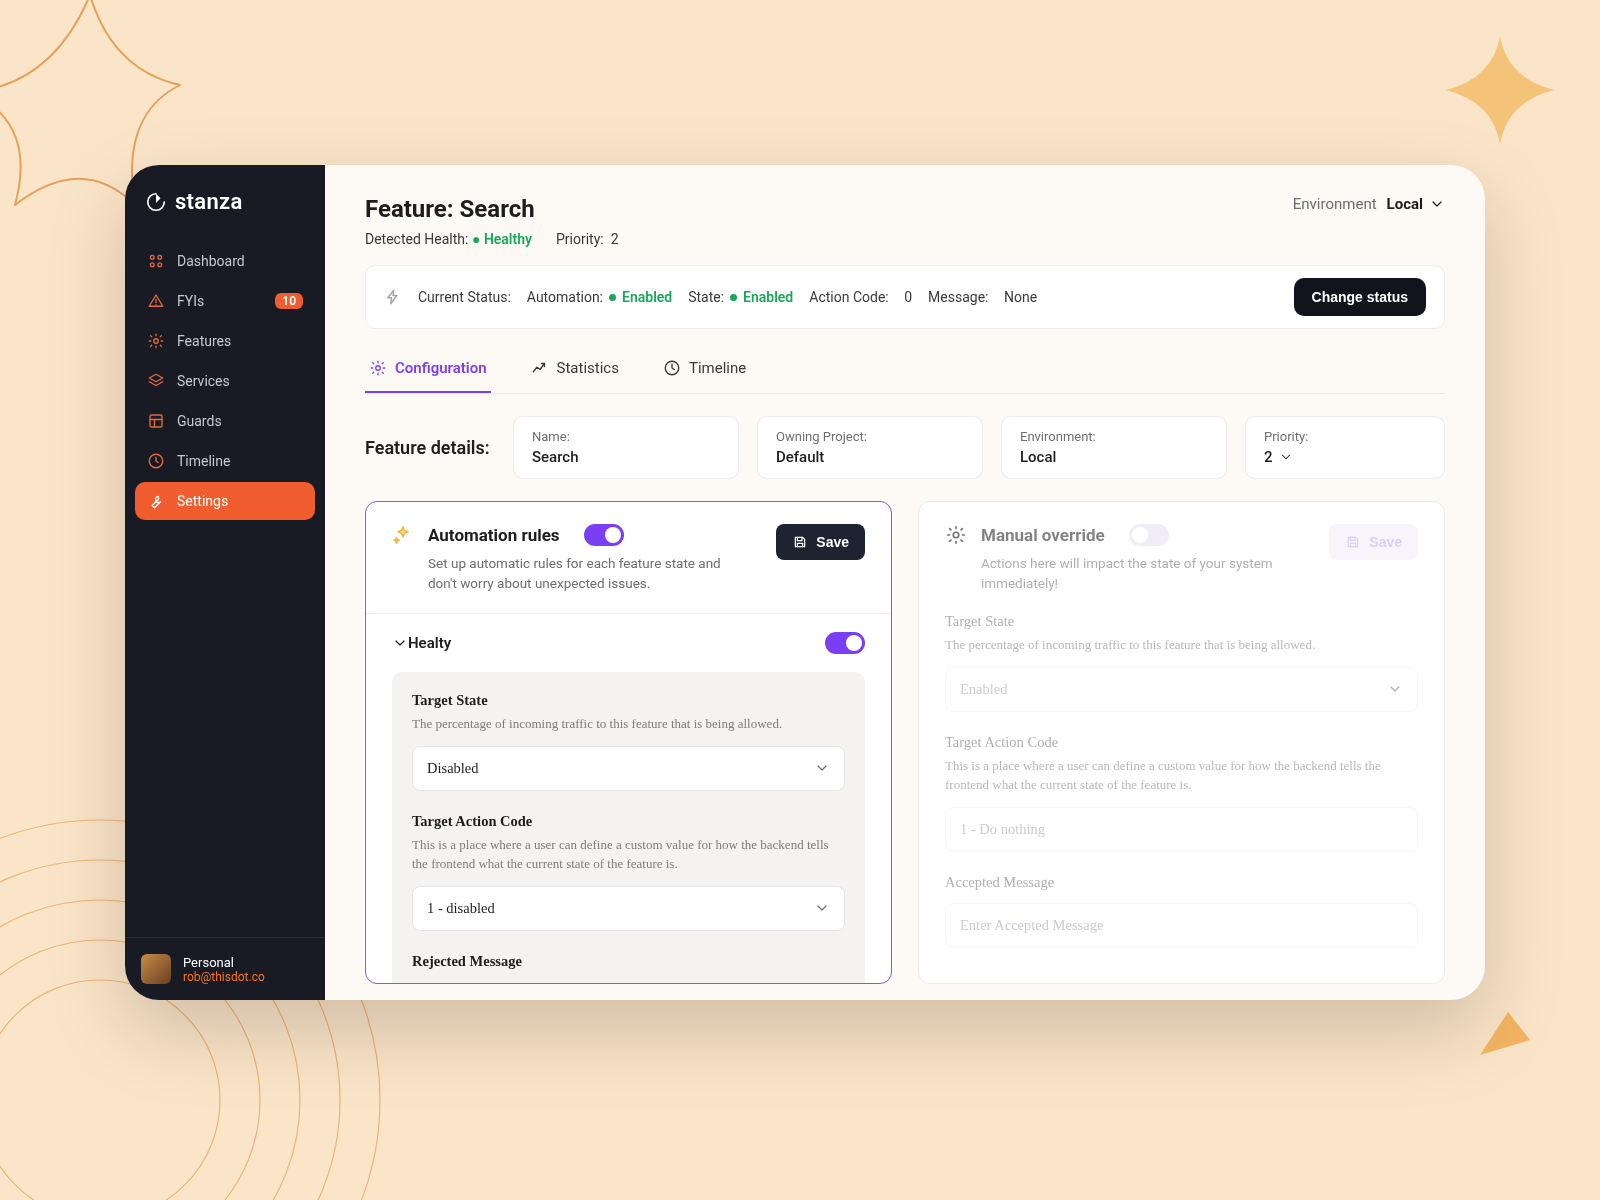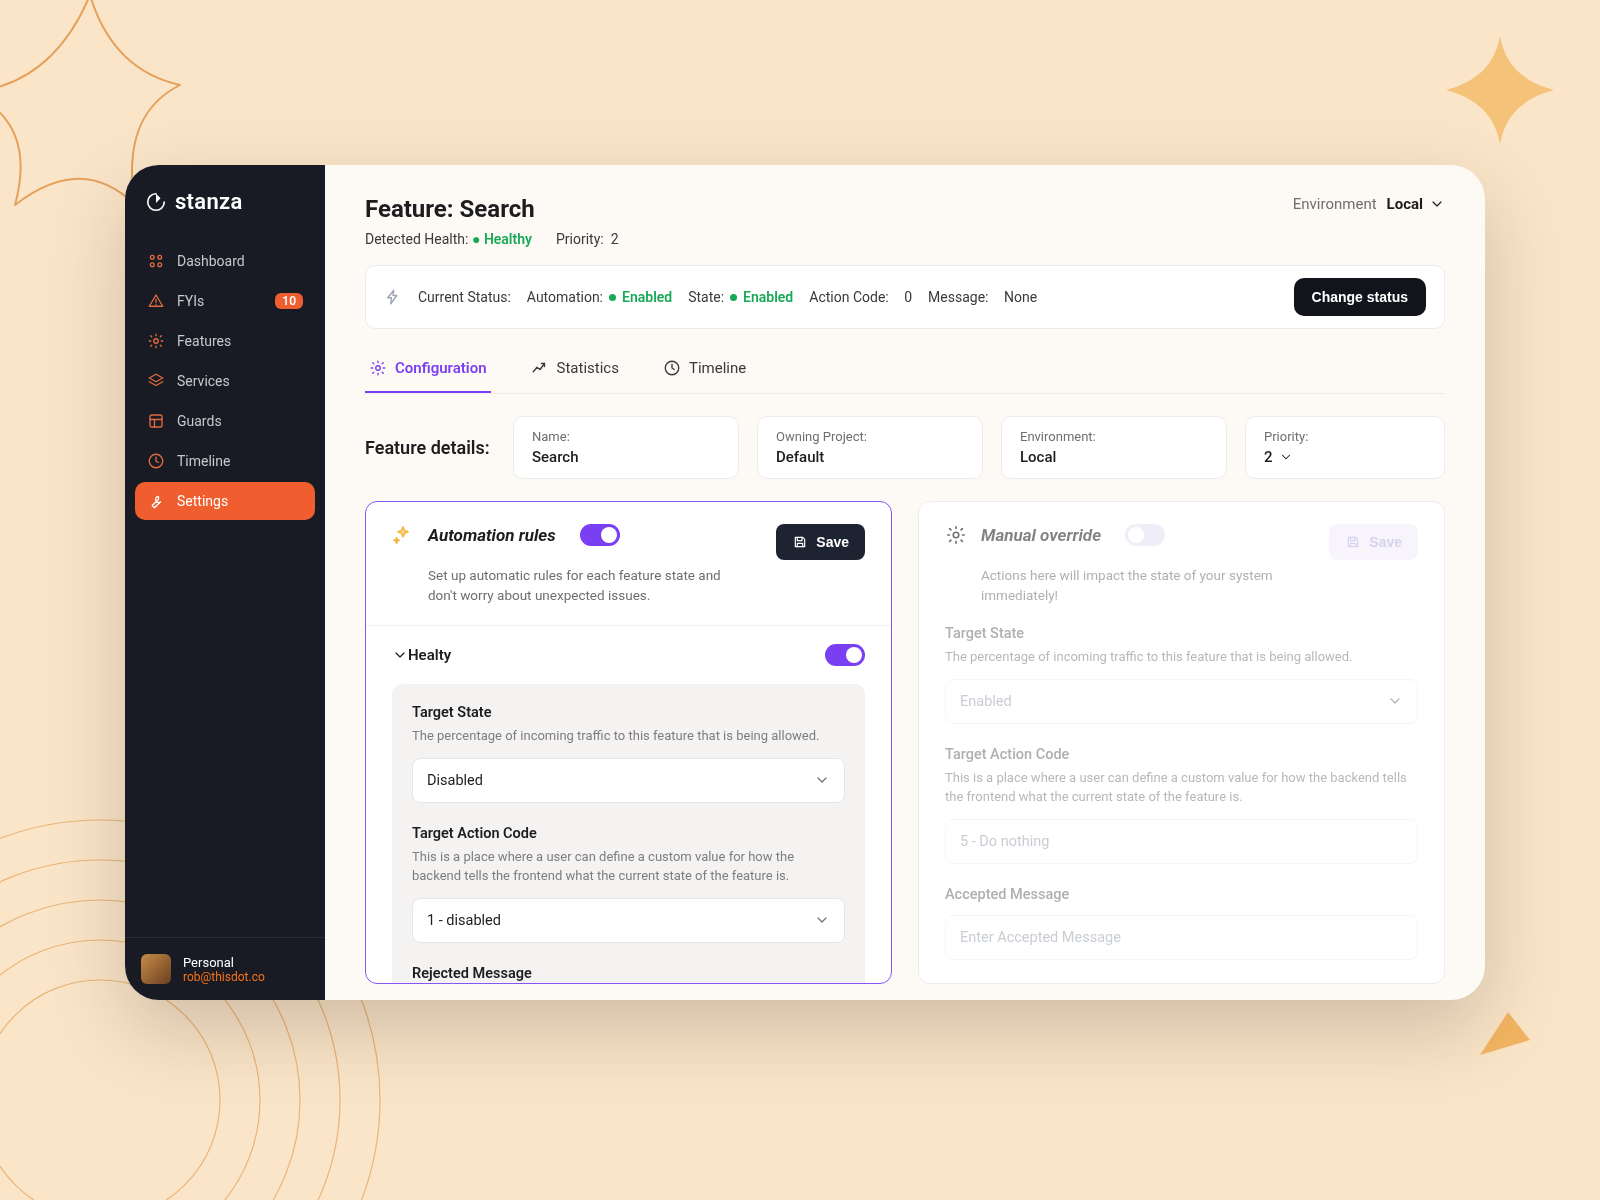--- a/index.html
+++ b/index.html
@@ -96,39 +96,39 @@
 .panels { display: flex; gap: 26px; flex: 1; min-height: 0; }
 .panel { background: #fff; border: 1px solid #ECECEC; border-radius: 12px; flex: 1; display: flex; flex-direction: column; overflow: hidden; }
 .panel.accent { border: 1.5px solid #8357F4; }
 .panel.muted { opacity: 1; }
 .panel.muted .panel-body, .panel.muted .panel-head { opacity: 0.55; pointer-events: none; }
 .panel.muted .panel-head .toggle, .panel.muted .panel-head .save-btn { opacity: 1; pointer-events: auto; }
 
 .panel-head { padding: 22px 26px 20px 26px; border-bottom: 1px solid #F0F0F0; display: flex; gap: 14px; }
 .panel-head .icon-sq { width: 22px; height: 22px; flex-shrink: 0; }
 .panel-head-main { flex: 1; }
-.panel-title-row { display: flex; align-items: center; gap: 24px; margin-bottom: 20px; font-style: italic; }
+.panel-title-row { display: flex; align-items: center; gap: 24px; margin-bottom: 8px; }
 .panel-title { font-size: 17px; font-weight: 700; color: #1D1D1F; }
 .panel-desc { font-size: 13.5px; color: #6E6E73; line-height: 1.45; max-width: 310px; }
 .save-btn { align-self: flex-start; background: #1D2330; color: #fff; border: none; border-radius: 8px; padding: 10px 16px; font-size: 14px; font-weight: 600; display: inline-flex; align-items: center; gap: 8px; cursor: pointer; }
 .save-btn.disabled { background: #F1EEF9; color: #B8AEE0; cursor: default; }
 
 .toggle { width: 40px; height: 22px; border-radius: 11px; position: relative; cursor: pointer; }
 .toggle.on { background: #7A3FF2; }
 .toggle.off { background: #E4E0F4; }
 .toggle .knob { width: 16px; height: 16px; background: #fff; border-radius: 50%; position: absolute; top: 3px; }
 .toggle.on .knob { right: 3px; }
 .toggle.off .knob { left: 3px; }
 
 .section-row { display: flex; align-items: center; justify-content: space-between; padding: 18px 26px; cursor: pointer; }
 .section-row .left { display: flex; align-items: center; font-size: 15px; font-weight: 600; color: #1D1D1F; }
 .section-row svg { width: 16px; height: 16px; }
 
 .panel-body { padding: 0 26px 26px 26px; overflow-y: auto; }
-.inset { background: #F5F3F1; border-radius: 10px; padding: 20px; }
+.inset { background: #F5F3F1; border-radius: 10px; padding: 20px; font-family: Liberation Serif, serif; }
 .field-block { margin-bottom: 22px; }
 .field-block:last-child { margin-bottom: 0; }
 .field-title { font-size: 14.5px; font-weight: 600; color: #1D1D1F; margin-bottom: 6px; }
 .field-help { font-size: 13px; color: #7D7D82; line-height: 1.45; margin-bottom: 12px; }
 .select-like, .text-input {
   width: 100%; background: #fff; border: 1px solid #E5E5EA; border-radius: 8px;
   padding: 13px 14px; font-size: 14.5px; color: #1D1D1F; display: flex; align-items: center; justify-content: space-between;
   cursor: pointer;
 }
 .text-input { color: #9CA3AF; cursor: text; }
@@ -442,21 +442,21 @@
                 <span>Enabled</span>
                 <svg viewBox="0 0 24 24">
                     <path d="M6 9l6 6 6-6"></path>
                   </svg>
               </div>
             </div>
             <div class="field-block">
               <div class="field-title">Target Action Code</div>
               <div class="field-help">This is a place where a user can define a custom value for how the backend tells the frontend what the current state of the feature is.</div>
               <div class="text-input">
-                <span>5 - Do nothing</span>
+                <span>1 - Do nothing</span>
               </div>
             </div>
             <div class="field-block">
               <div class="field-title">Accepted Message</div>
               <div class="field-help" style="margin-bottom:12px"></div>
               <div class="text-input">
                 <span>Enter Accepted Message</span>
               </div>
             </div>
           </div>

